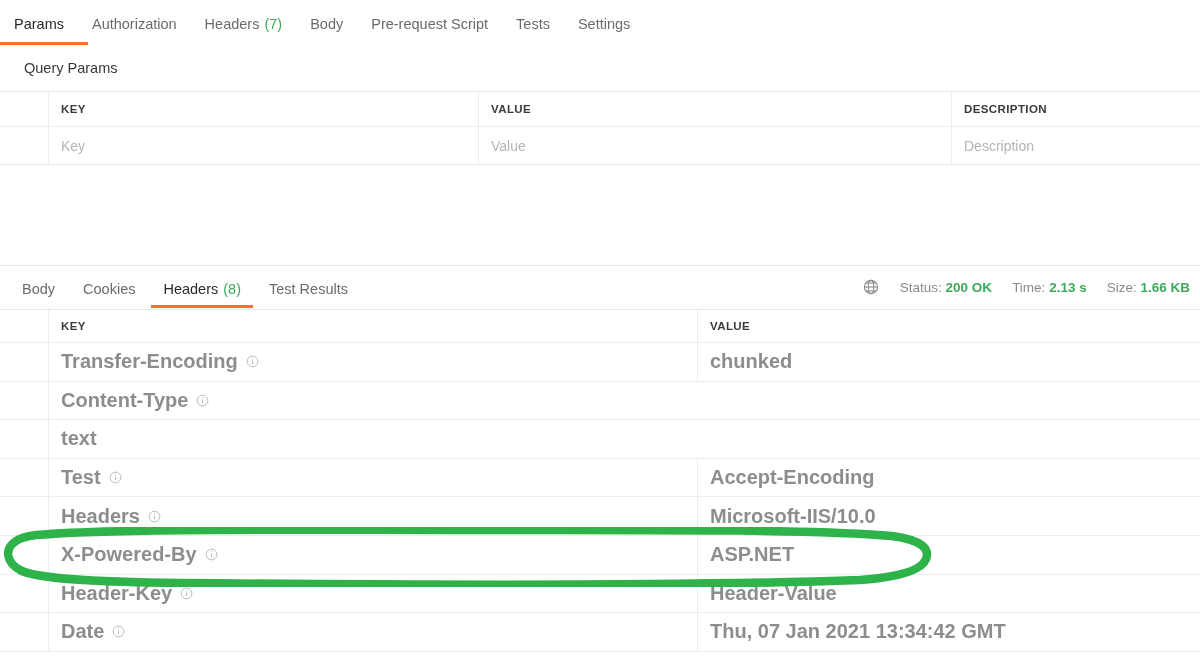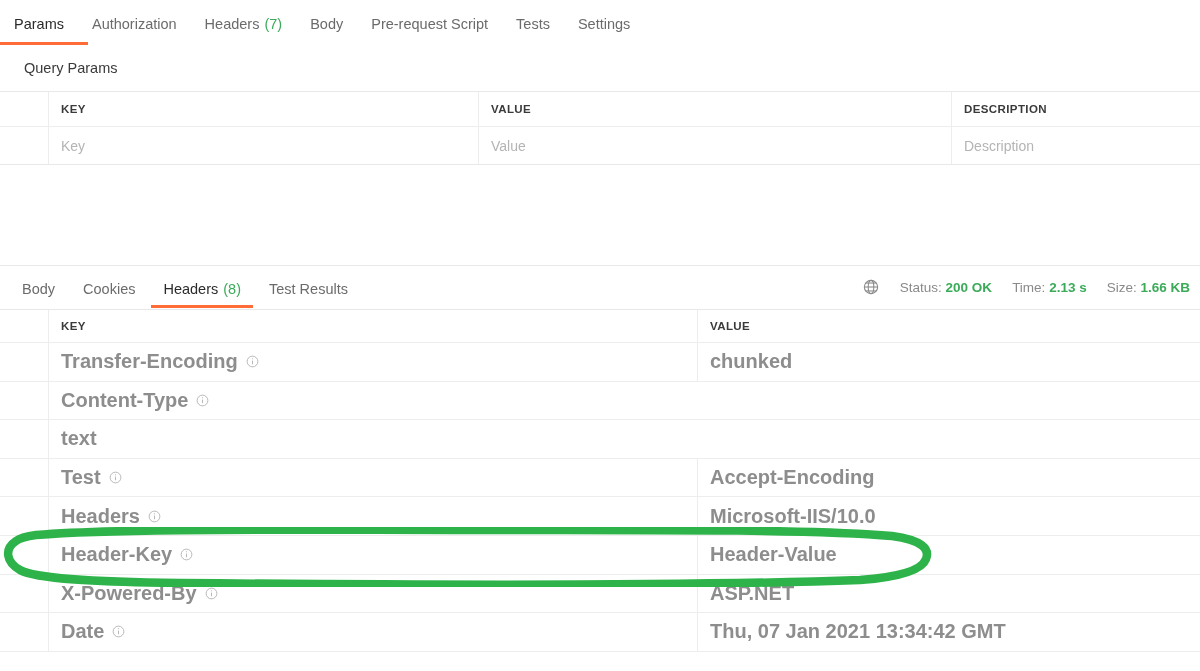--- a/index.html
+++ b/index.html
@@ -369,45 +369,45 @@
             <line x1="8" y1="6.9" x2="8" y2="11.4"></line>
           </svg>
         </span>
       </div>
       <div class="hcell h-val">Microsoft-IIS/10.0</div>
     </div>
 
     <div class="hdr-row data">
       <div class="hcell gutter h-gutter"></div>
       <div class="hcell h-key">
+        <span>X-Powered-By</span>
+        <span>
+          <svg class="info-icon" viewBox="0 0 16 16" fill="none" stroke="#b0b0b0" stroke-width="1.1">
+            <circle cx="8" cy="8" r="6.6"></circle>
+              <circle cx="8" cy="4.6" r="0.75" fill="#b0b0b0" stroke="none"></circle>
+            <line x1="8" y1="6.9" x2="8" y2="11.4"></line>
+          </svg>
+        </span>
+      </div>
+      <div class="hcell h-val">ASP.NET</div>
+    </div>
+
+    <div class="hdr-row data">
+      <div class="hcell gutter h-gutter"></div>
+      <div class="hcell h-key">
         <span>Header-Key</span>
         <span>
           <svg class="info-icon" viewBox="0 0 16 16" fill="none" stroke="#b0b0b0" stroke-width="1.1">
             <circle cx="8" cy="8" r="6.6"></circle>
               <circle cx="8" cy="4.6" r="0.75" fill="#b0b0b0" stroke="none"></circle>
             <line x1="8" y1="6.9" x2="8" y2="11.4"></line>
           </svg>
         </span>
       </div>
       <div class="hcell h-val">Header-Value</div>
-    </div>
-
-    <div class="hdr-row data">
-      <div class="hcell gutter h-gutter"></div>
-      <div class="hcell h-key">
-        <span>X-Powered-By</span>
-        <span>
-          <svg class="info-icon" viewBox="0 0 16 16" fill="none" stroke="#b0b0b0" stroke-width="1.1">
-            <circle cx="8" cy="8" r="6.6"></circle>
-              <circle cx="8" cy="4.6" r="0.75" fill="#b0b0b0" stroke="none"></circle>
-            <line x1="8" y1="6.9" x2="8" y2="11.4"></line>
-          </svg>
-        </span>
-      </div>
-      <div class="hcell h-val">ASP.NET</div>
     </div>
 
     <div class="hdr-row data">
       <div class="hcell gutter h-gutter"></div>
       <div class="hcell h-key">
         <span>Date</span>
         <span>
           <svg class="info-icon" viewBox="0 0 16 16" fill="none" stroke="#b0b0b0" stroke-width="1.1">
             <circle cx="8" cy="8" r="6.6"></circle>
               <circle cx="8" cy="4.6" r="0.75" fill="#b0b0b0" stroke="none"></circle>

